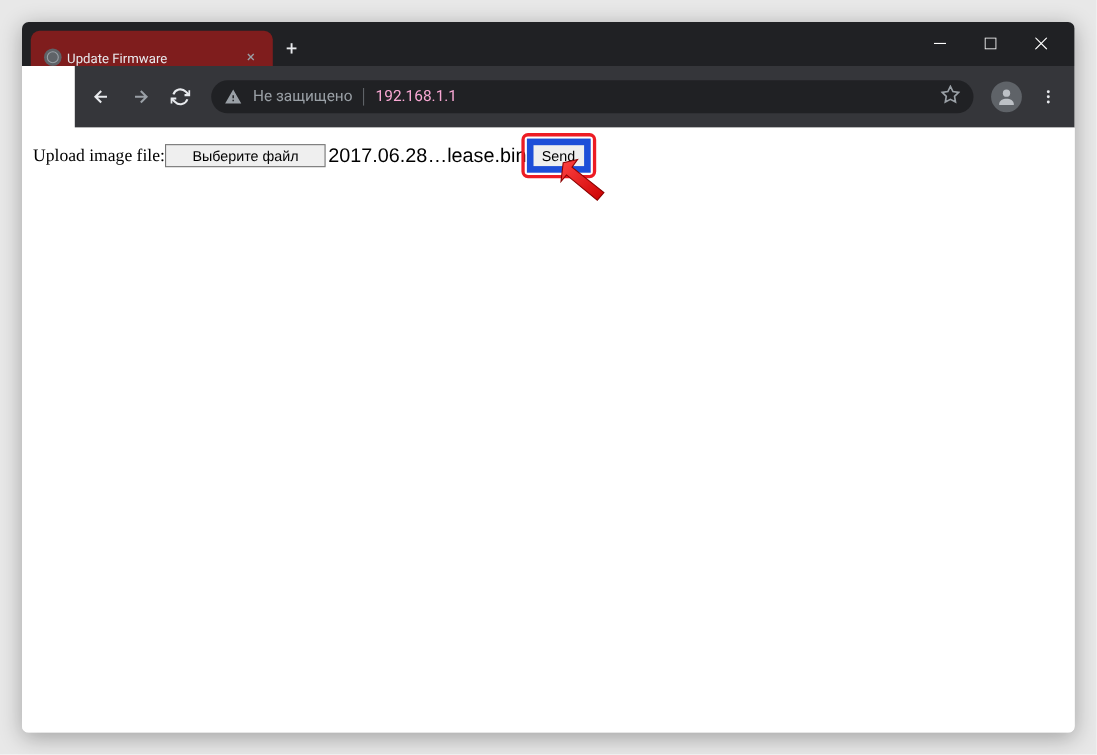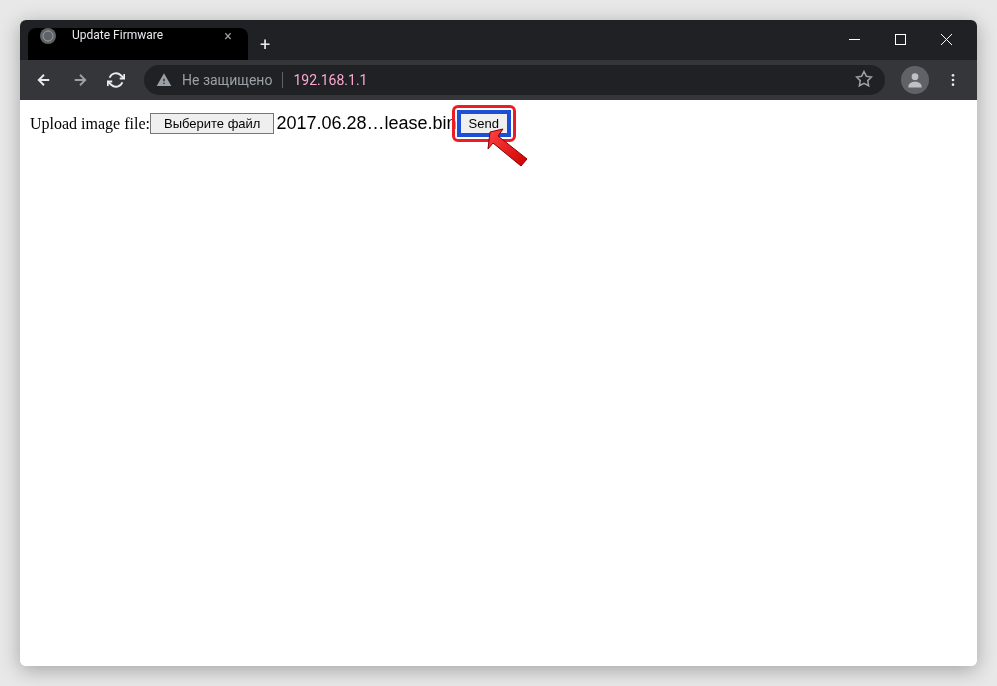--- a/index.html
+++ b/index.html
@@ -25,30 +25,30 @@
       flex-direction: column;
     }
     .titlebar {
       background: #202124;
       height: 40px;
       display: flex;
       align-items: flex-end;
       padding: 0 8px 0 8px;
     }
     .tab {
-      background: #000000;
+      background: #7f1d1d;
       height: 32px;
       min-width: 220px;
       border-radius: 8px 8px 0 0;
       display: flex;
-      align-items: flex-start;
+      align-items: flex-end;
       padding: 0 12px;
       color: #e8eaed;
       font-size: 12px;
-      gap: 16px;
+      gap: 5px;
     }
     .tab-favicon {
       width: 16px;
       height: 16px;
       background: #5f6368;
       border-radius: 50%;
       display: flex;
       align-items: center;
       justify-content: center;
       font-size: 10px;
@@ -89,25 +89,26 @@
       width: 46px;
       height: 30px;
       display: flex;
       align-items: center;
       justify-content: center;
       color: #fff;
       cursor: pointer;
     }
     .toolbar {
       background: #35363a;
-      height: 40px;
+      height: 56px;
       display: flex;
       align-items: center;
       padding: 0 8px;
       gap: 4px;
+      margin-left: 48px;
     }
     .nav-btn {
       width: 32px;
       height: 32px;
       display: flex;
       align-items: center;
       justify-content: center;
       color: #9aa0a6;
       cursor: pointer;
       border-radius: 50%;
@@ -179,36 +180,36 @@
       color: #000;
     }
     .form-row {
       display: flex;
       align-items: center;
       gap: 0;
     }
     .file-button {
       font-family: Arial, sans-serif;
       font-size: 13px;
-      padding: 2px 13px;
+      padding: 2px 24px;
       background: #efefef;
       border: 1px solid #767676;
       cursor: pointer;
     }
     .file-name {
       font-family: Arial, sans-serif;
       font-size: 18px;
       margin-left: 2px;
     }
     .send-button {
       font-family: Arial, sans-serif;
       font-size: 13px;
       padding: 2px 8px;
       background: #efefef;
-      border: 4px solid #1d4ed8;
+      border: 6px solid #1d4ed8;
       cursor: pointer;
       position: relative;
       z-index: 1;
     }
     .highlight-box {
       position: absolute;
       border: 3px solid #ed1c24;
       border-radius: 6px;
       pointer-events: none;
       z-index: 2;

